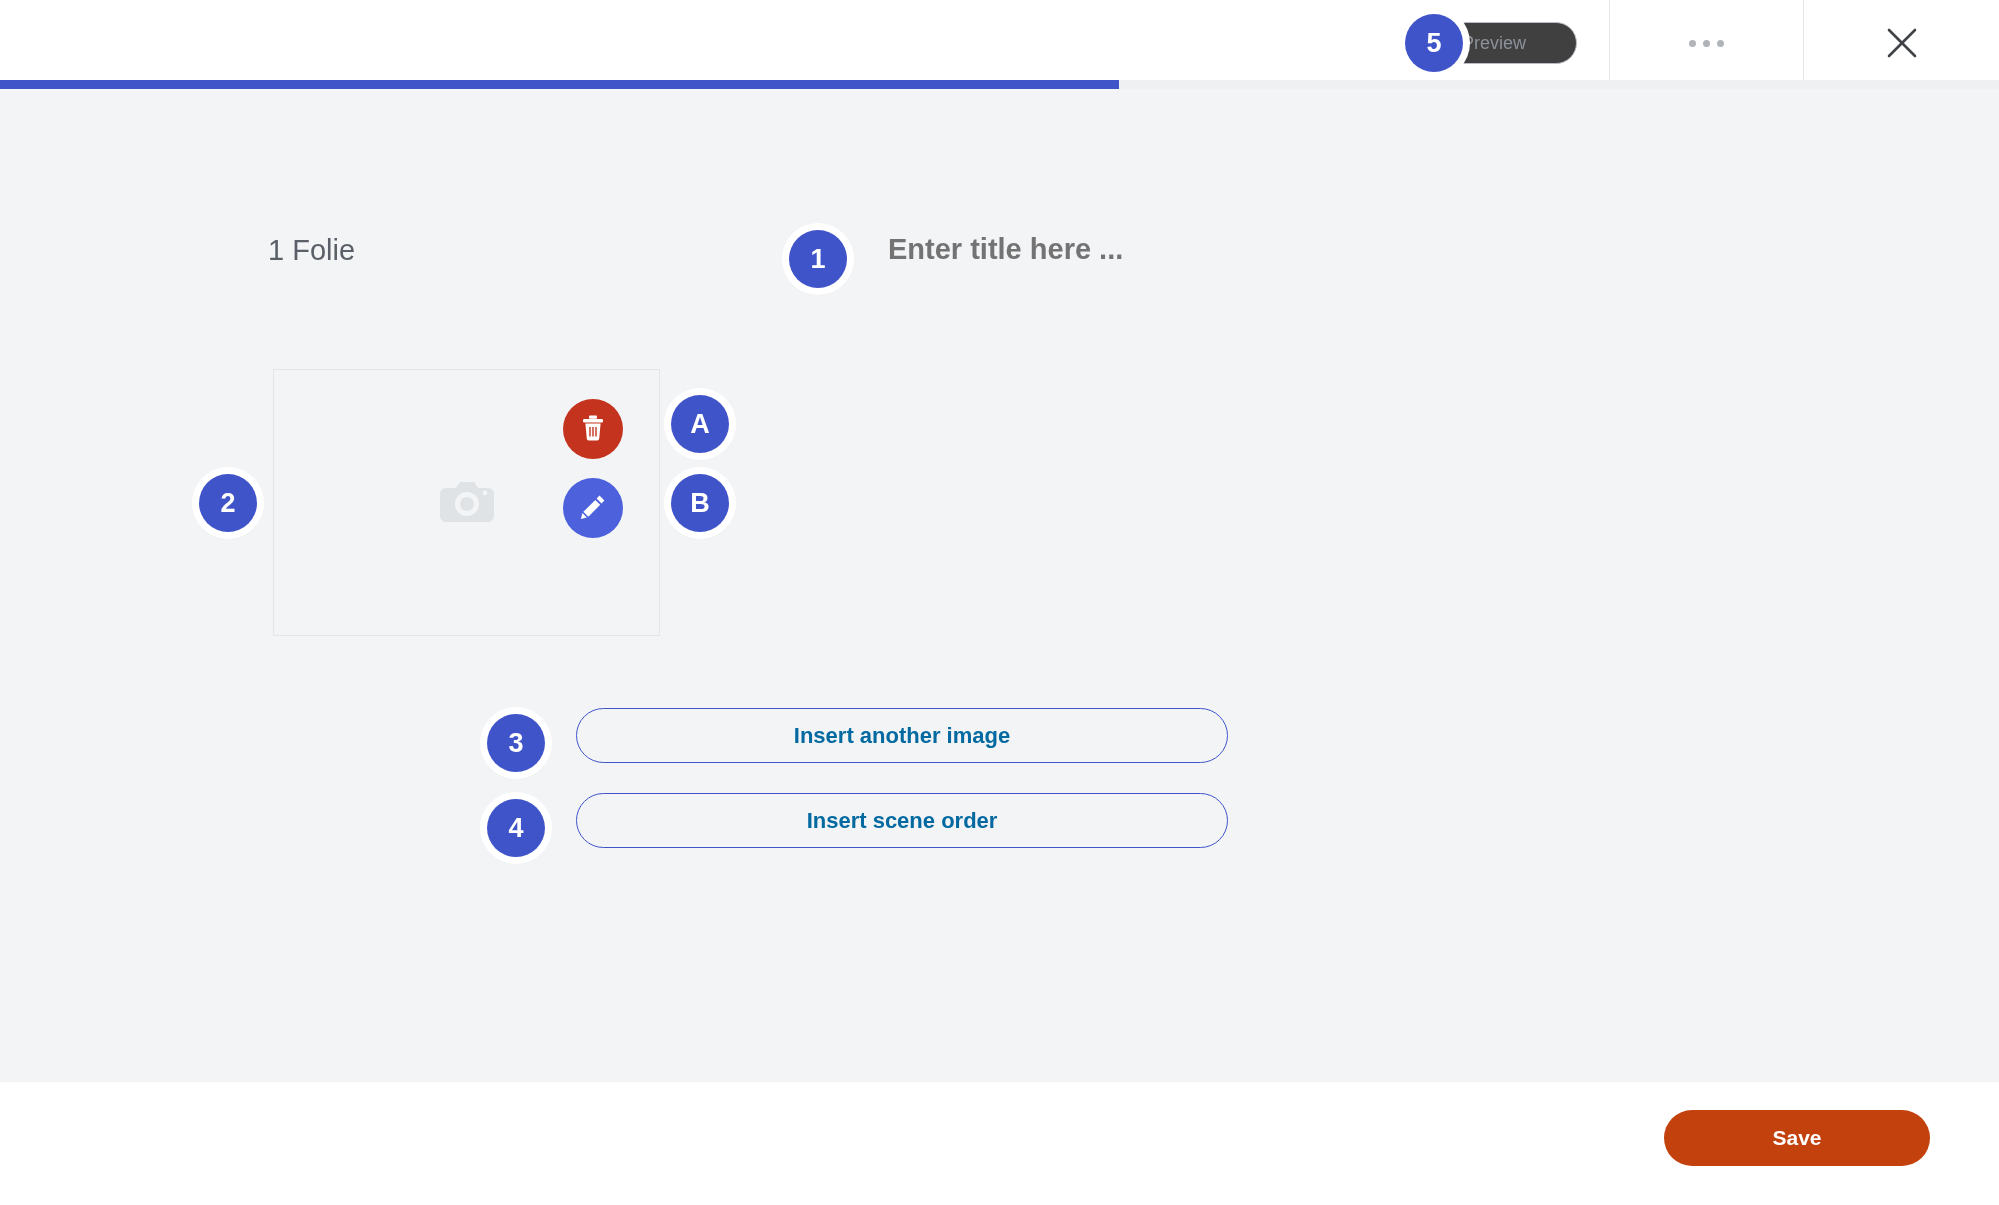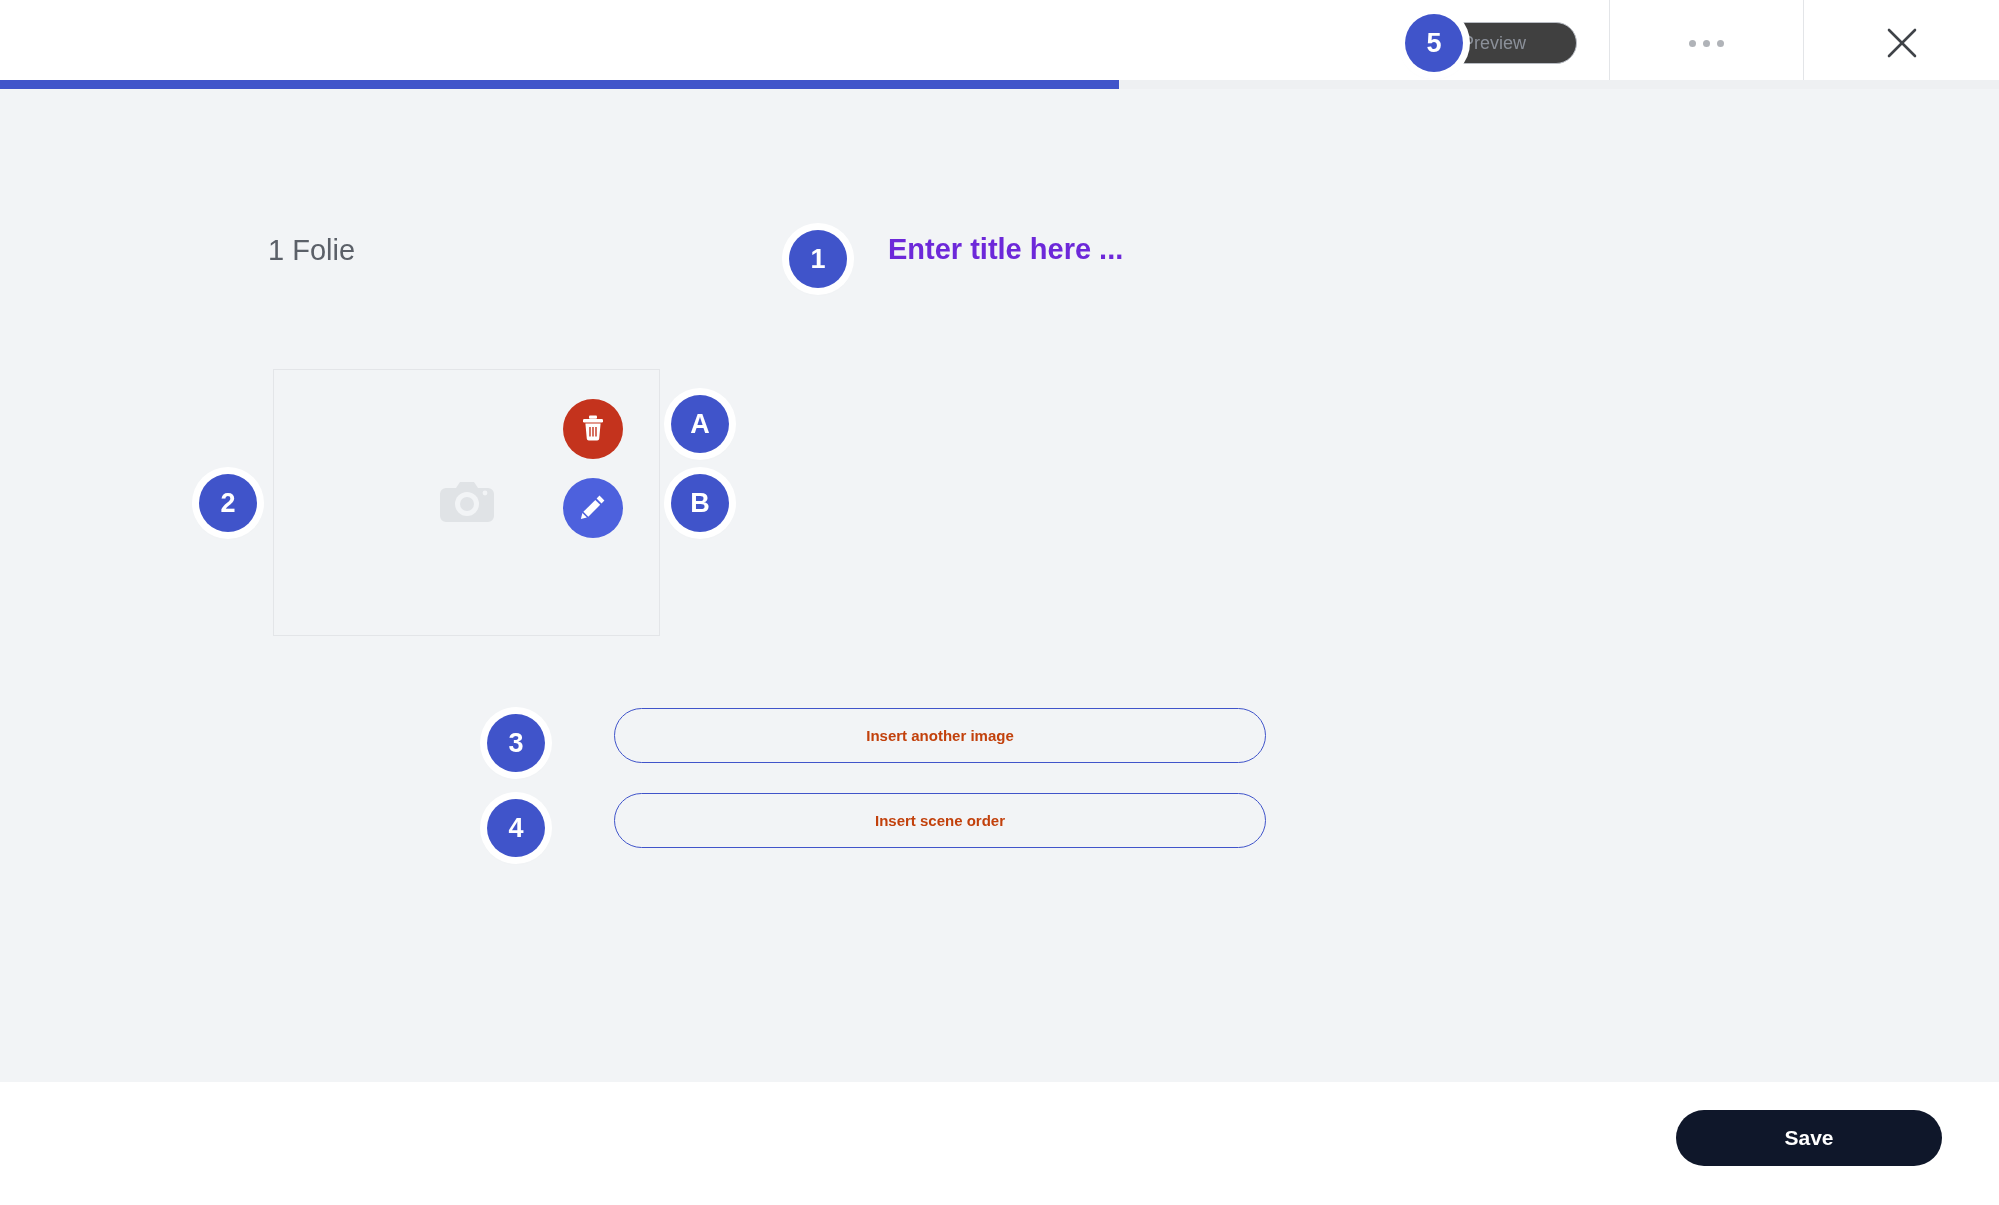--- a/index.html
+++ b/index.html
@@ -115,21 +115,21 @@
     font-size: 29px;
     color: #5b6068;
     font-family: "Liberation Sans", sans-serif;
   }
 
   .title-text {
     position: absolute;
     left: 888px; top: 144px;
     font-size: 29px;
     font-weight: bold;
-    color: #6d28d9;
+    color: #737373;
     font-family: "Liberation Sans", sans-serif;
   }
 
   .badge-1 { left: 789px; top: 141px; }
 
   
   .image-frame {
     position: absolute;
     left: 273px; top: 280px;
     width: 387px; height: 267px;
@@ -157,28 +157,28 @@
     justify-content: center;
     cursor: pointer;
     z-index: 20;
   }
   .fab-delete { left: 563px; top: 310px; background: #c4331d; }
   .fab-edit   { left: 563px; top: 389px; background: #4d61dd; }
 
   
   .action-btn {
     position: absolute;
-    left: 614px;
+    left: 576px;
     width: 652px;
     height: 55px;
     border: 1px solid #4054ca;
     border-radius: 28px;
     background: transparent;
-    color: #c2410c;
-    font-size: 15px;
+    color: #0369a1;
+    font-size: 22px;
     font-weight: bold;
     font-family: "Liberation Sans", sans-serif;
     display: flex;
     align-items: center;
     justify-content: center;
     cursor: pointer;
   }
   .btn-insert { top: 619px; }
   .btn-order  { top: 704px; }
 
@@ -190,26 +190,26 @@
   
   .footer {
     position: absolute;
     bottom: 0; left: 0;
     width: 1999px;
     height: 123px;
     background: #ffffff;
   }
   .save-btn {
     position: absolute;
-    right: 57px; top: 28px;
+    right: 69px; top: 28px;
     width: 266px;
     height: 56px;
     border: none;
     border-radius: 28px;
-    background: #0f172a;
+    background: #c2410c;
     color: #ffffff;
     font-size: 21px;
     font-weight: bold;
     font-family: "Liberation Sans", sans-serif;
     cursor: pointer;
     display: flex;
     align-items: center;
     justify-content: center;
   }
 </style>

